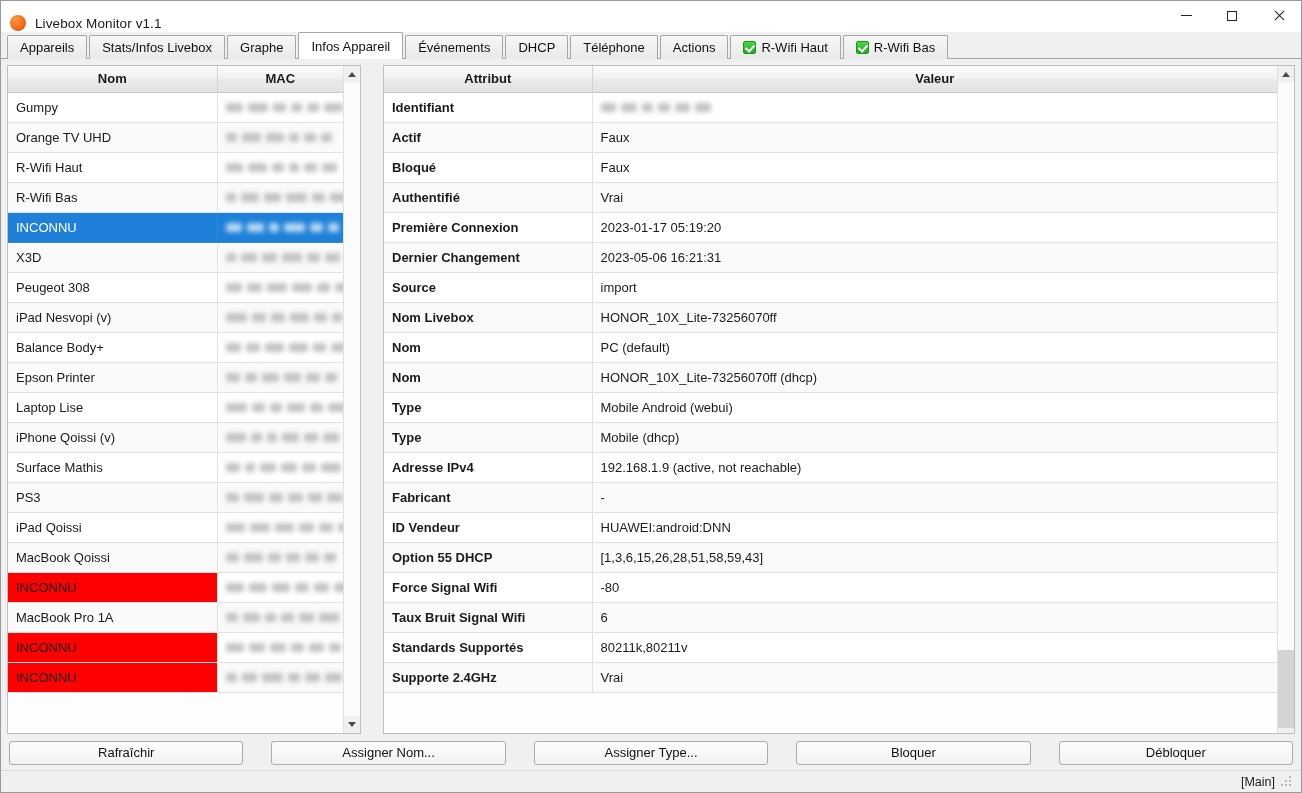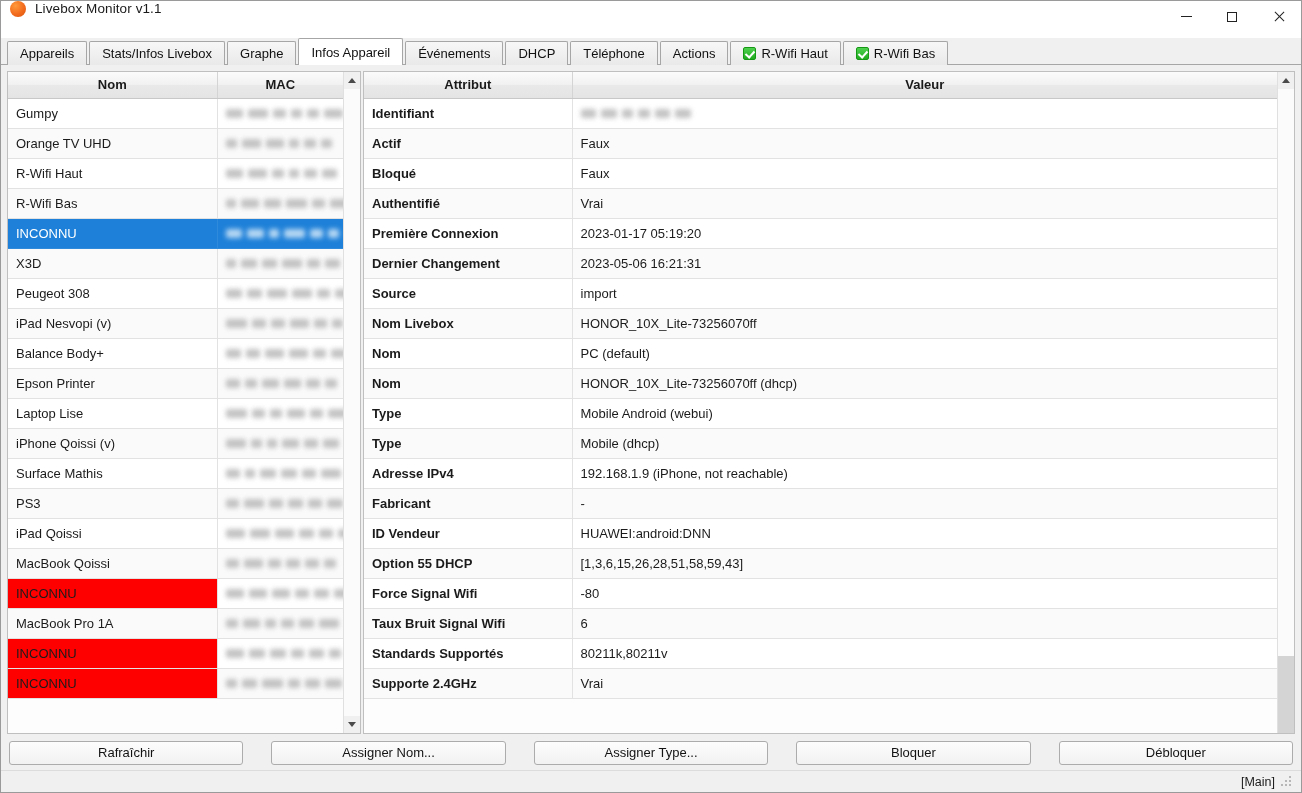--- a/index.html
+++ b/index.html
@@ -11,23 +11,23 @@
   }
   .window {
     width: 1302px; height: 793px;
     display: flex; flex-direction: column;
     border: 1px solid #9a9a9a;
     background: #f0f0f0;
   }
 
   
   .titlebar {
-    height: 37px; min-height: 31px;
+    height: 31px; min-height: 31px;
     background: #ffffff;
-    display: flex; align-items: flex-start;
+    display: flex; align-items: flex-end;
     border-bottom: 1px solid #ffffff;
     position: relative;
   }
   .app-icon {
     width: 16px; height: 16px; border-radius: 50%;
     margin-left: 9px; margin-right: 9px;
     background: radial-gradient(circle at 35% 30%, #ff9a3c 0%, #f26b1d 55%, #d9530c 100%);
     flex: none;
   }
   .title-text {
@@ -92,21 +92,21 @@
     border: solid #fff; border-width: 0 2px 2px 0;
     transform: rotate(42deg);
   }
 
   
   .body {
     flex: 1;
     display: flex;
     background: #f0f0f0;
     padding: 6px 6px 0 6px;
-    gap: 2px;
+    gap: 22px;
     overflow: hidden;
   }
   .panel {
     background: #fdfdfd;
     border: 1px solid #bfbfbf;
     display: flex;
     overflow: hidden;
     position: relative;
   }
   .panel.left  { width: 354px; flex: none; }
@@ -425,21 +425,21 @@
               <tr>
                 <td class="attr-key">Type</td>
                 <td>Mobile Android (webui)</td>
               </tr>
               <tr>
                 <td class="attr-key">Type</td>
                 <td>Mobile (dhcp)</td>
               </tr>
               <tr>
                 <td class="attr-key">Adresse IPv4</td>
-                <td>192.168.1.9 (iPhone, not reachable)</td>
+                <td>192.168.1.9 (active, not reachable)</td>
               </tr>
               <tr>
                 <td class="attr-key">Fabricant</td>
                 <td>-</td>
               </tr>
               <tr>
                 <td class="attr-key">ID Vendeur</td>
                 <td>HUAWEI:android:DNN</td>
               </tr>
               <tr>

